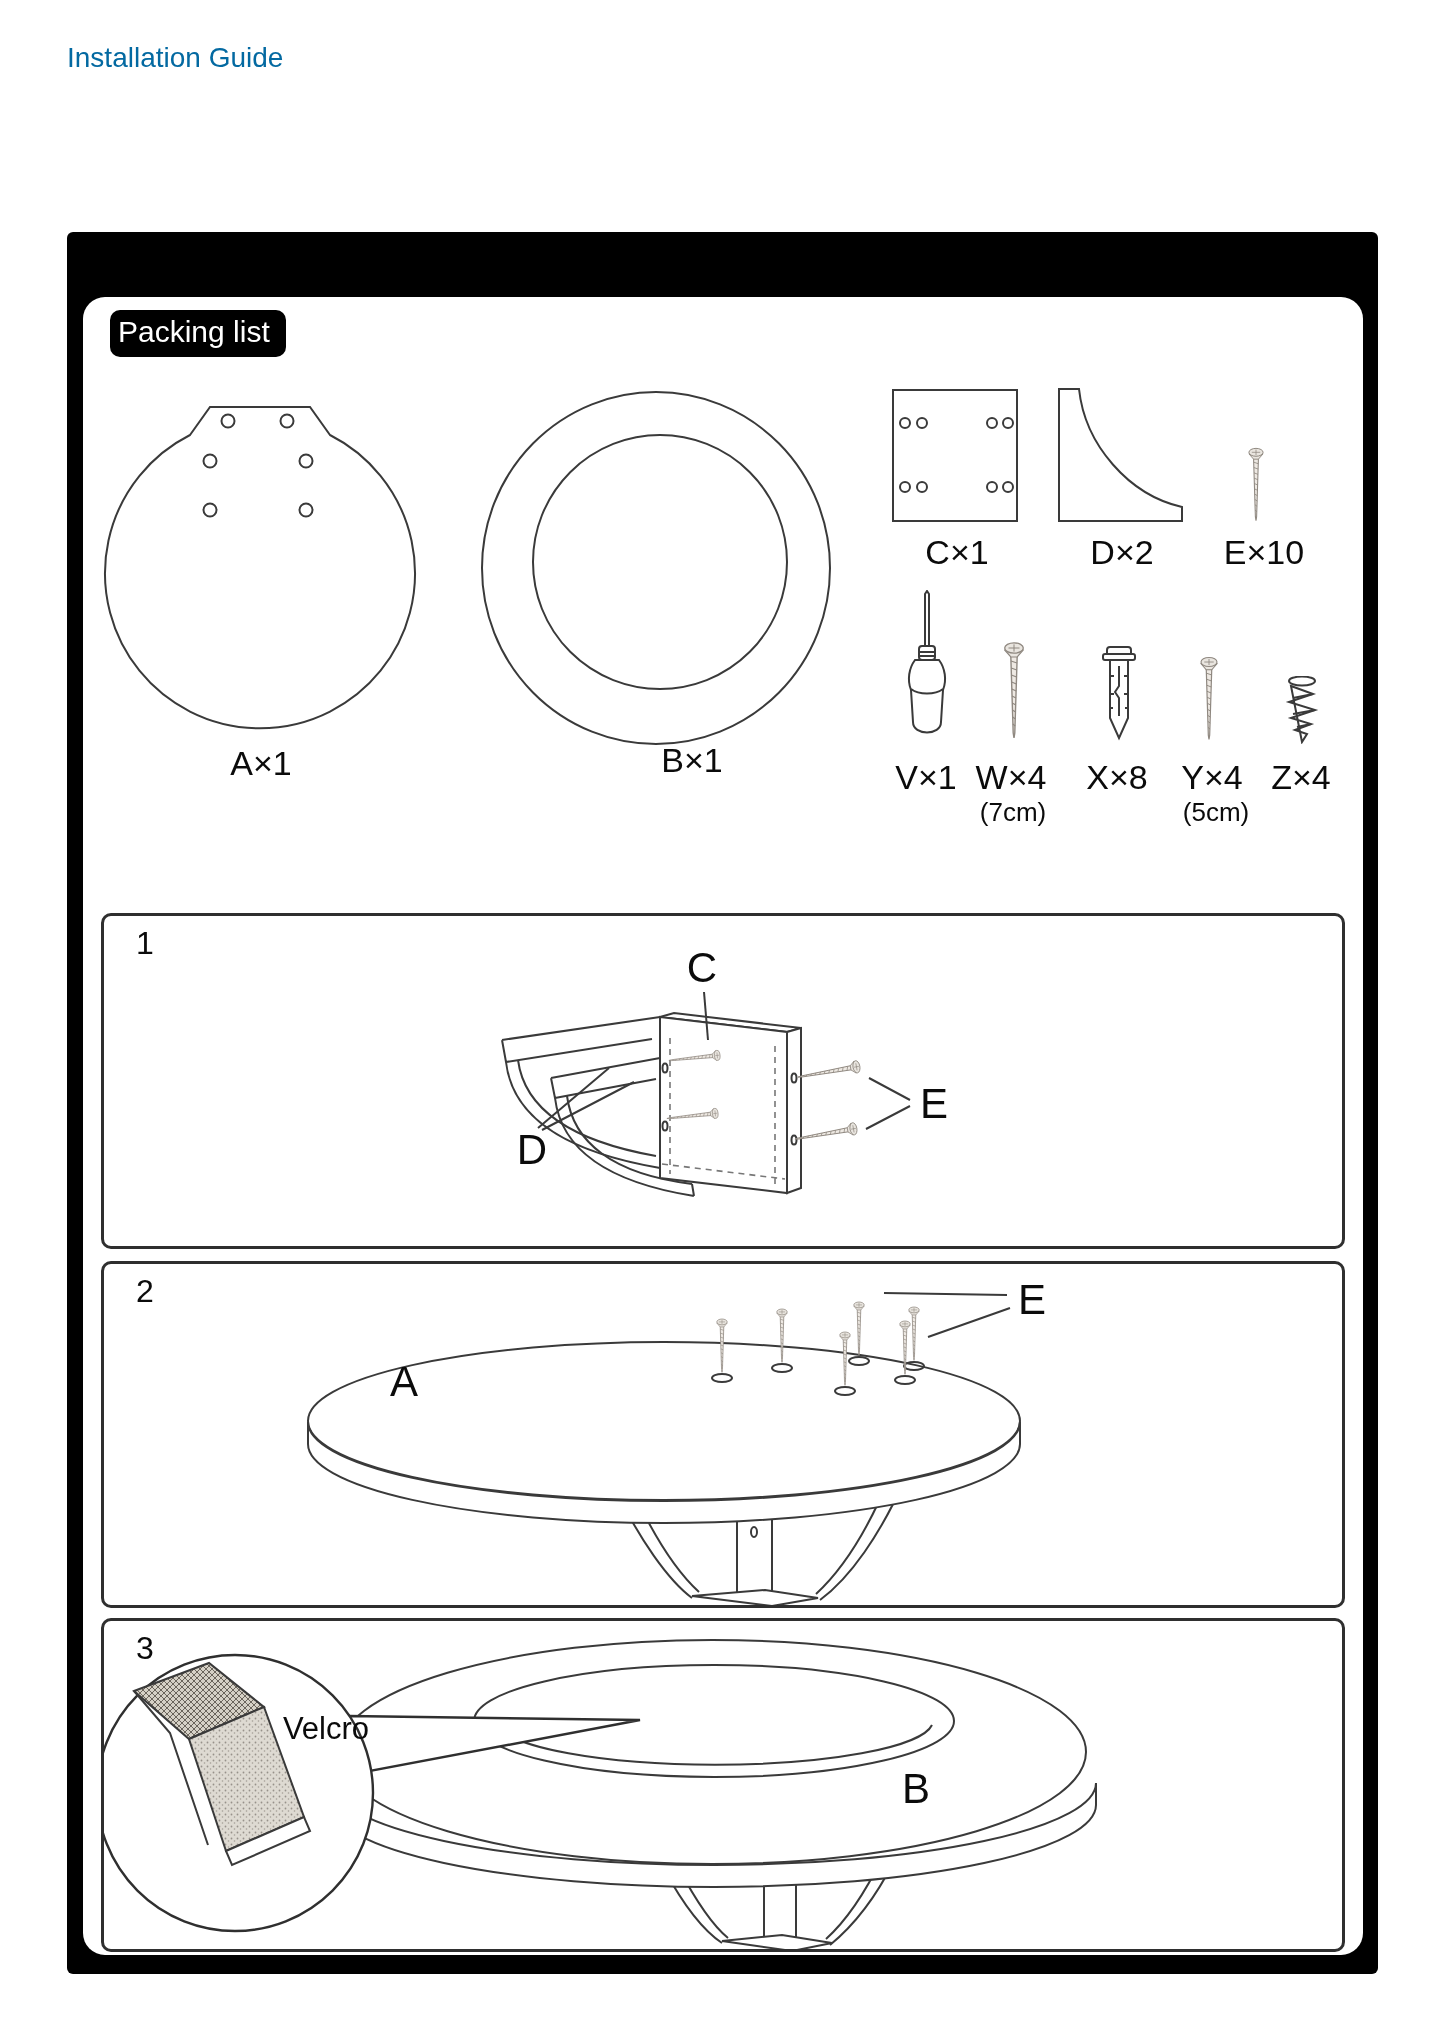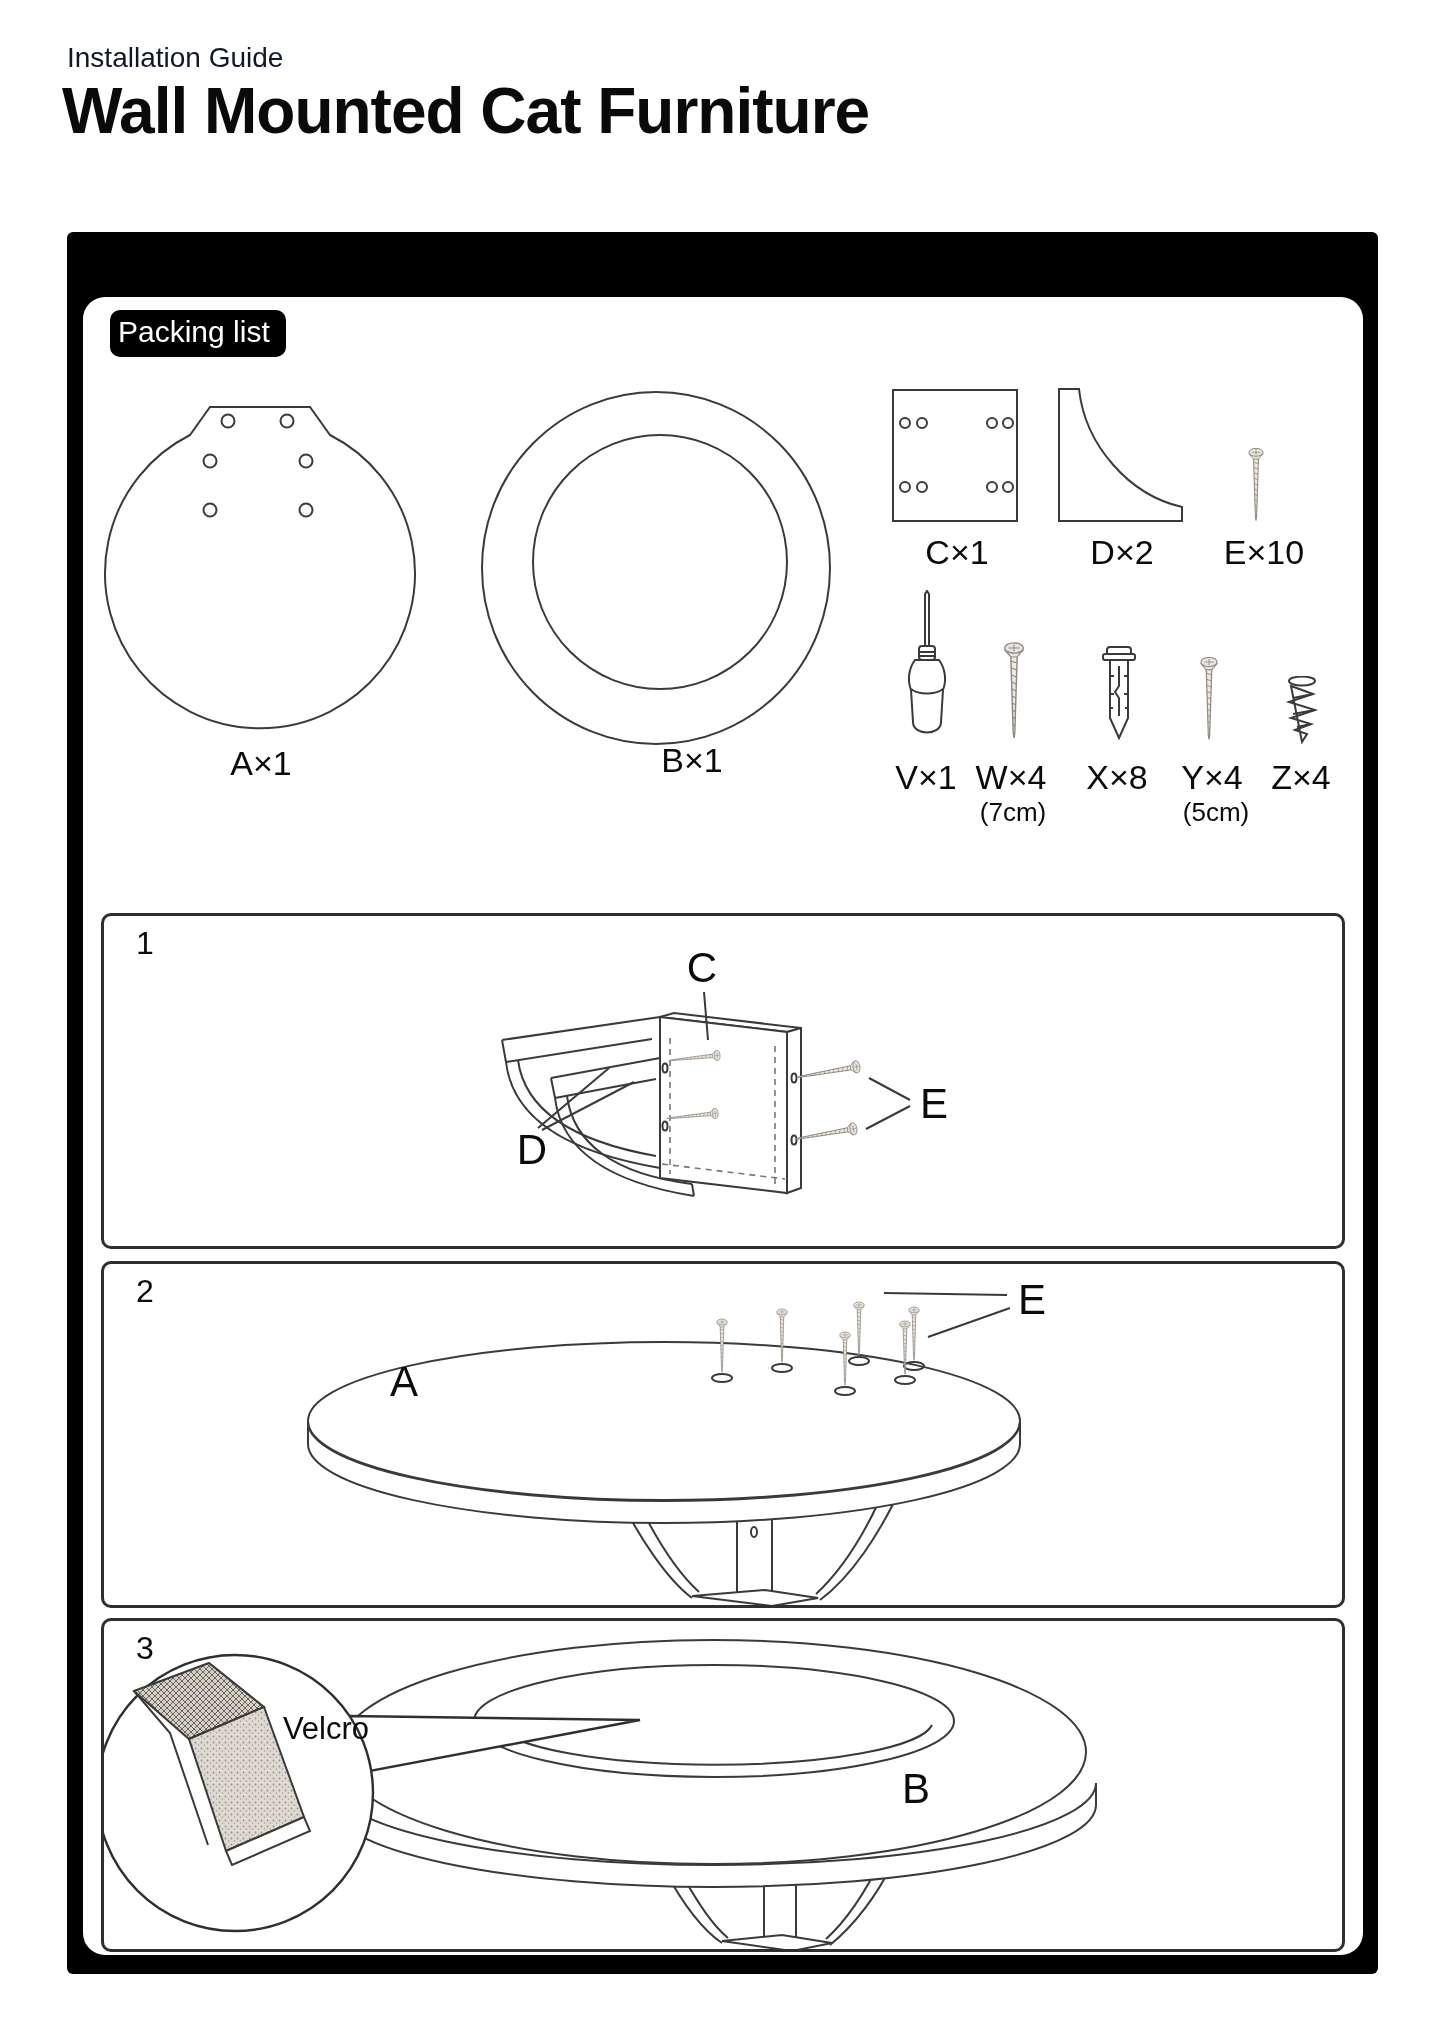--- a/index.html
+++ b/index.html
@@ -1,19 +1,19 @@
 <!DOCTYPE html>
 <html><head>
 <meta charset="utf-8">
 <style>
   html,body{margin:0;padding:0;background:#ffffff;}
   .page{position:relative;width:1445px;height:2044px;background:#ffffff;overflow:hidden;
         font-family:"Liberation Sans",sans-serif;color:#0b0b0b;}
   .abs{position:absolute;}
-  .kicker{left:67px;top:42px;font-size:28px;color:#0f172a;}
+  .kicker{left:67px;top:42px;font-size:28px;color:#0369a1;}
   .title{left:62px;top:74px;font-size:64px;font-weight:bold;letter-spacing:-1px;color:#0a0a0a;}
   .product-box{left:67px;top:232px;width:1311px;height:1742px;background:#000;border-radius:6px;}
   .content-bg{left:83px;top:297px;width:1280px;height:1658px;background:#fff;border-radius:22px;}
   .product-header{left:88px;top:244px;font-size:34px;font-weight:bold;color:#fff;}
   .pill{background:#000;color:#fff;font-size:30px;padding:5px 16px 8px 8px;border-radius:10px;display:inline-block;}
   .part-label{font-size:34px;transform:translateX(-50%);white-space:nowrap;}
   .part-note{font-size:26px;transform:translateX(-50%);white-space:nowrap;}
   .step-box{width:1244px;height:336px;border:3px solid #2f2f2f;border-radius:10px;box-sizing:border-box;background:#fff;}
   .step-num{font-size:32px;}
   svg text{font-family:"Liberation Sans",sans-serif;fill:#0b0b0b;}
@@ -41,21 +41,20 @@
       </pattern>
       <pattern id="stipple" width="6" height="6" patternUnits="userSpaceOnUse">
         <rect width="6" height="6" fill="#dedad2"></rect>
         <circle cx="1.5" cy="1.5" r="0.9" fill="#97918a"></circle>
         <circle cx="4.5" cy="4" r="0.8" fill="#a39d95"></circle>
       </pattern>
     </defs>
   </svg>
 
   <div class="abs kicker">Installation Guide</div>
-  <div class="abs title">Wall Mounted Cat Furniture</div>
 
   <div class="abs product-box"></div>
   <div class="abs content-bg"></div>
 
   <div class="abs" style="left:110px;top:310px;">
     <span class="pill">Packing list</span>
   </div>
 
   <svg class="abs" style="left:103px;top:393px;" width="314" height="350" viewBox="0 0 314 350">
     <path class="lnf" d="M107 14 L207 14 L227 42 A155 155 0 1 1 87 42 Z"></path>

